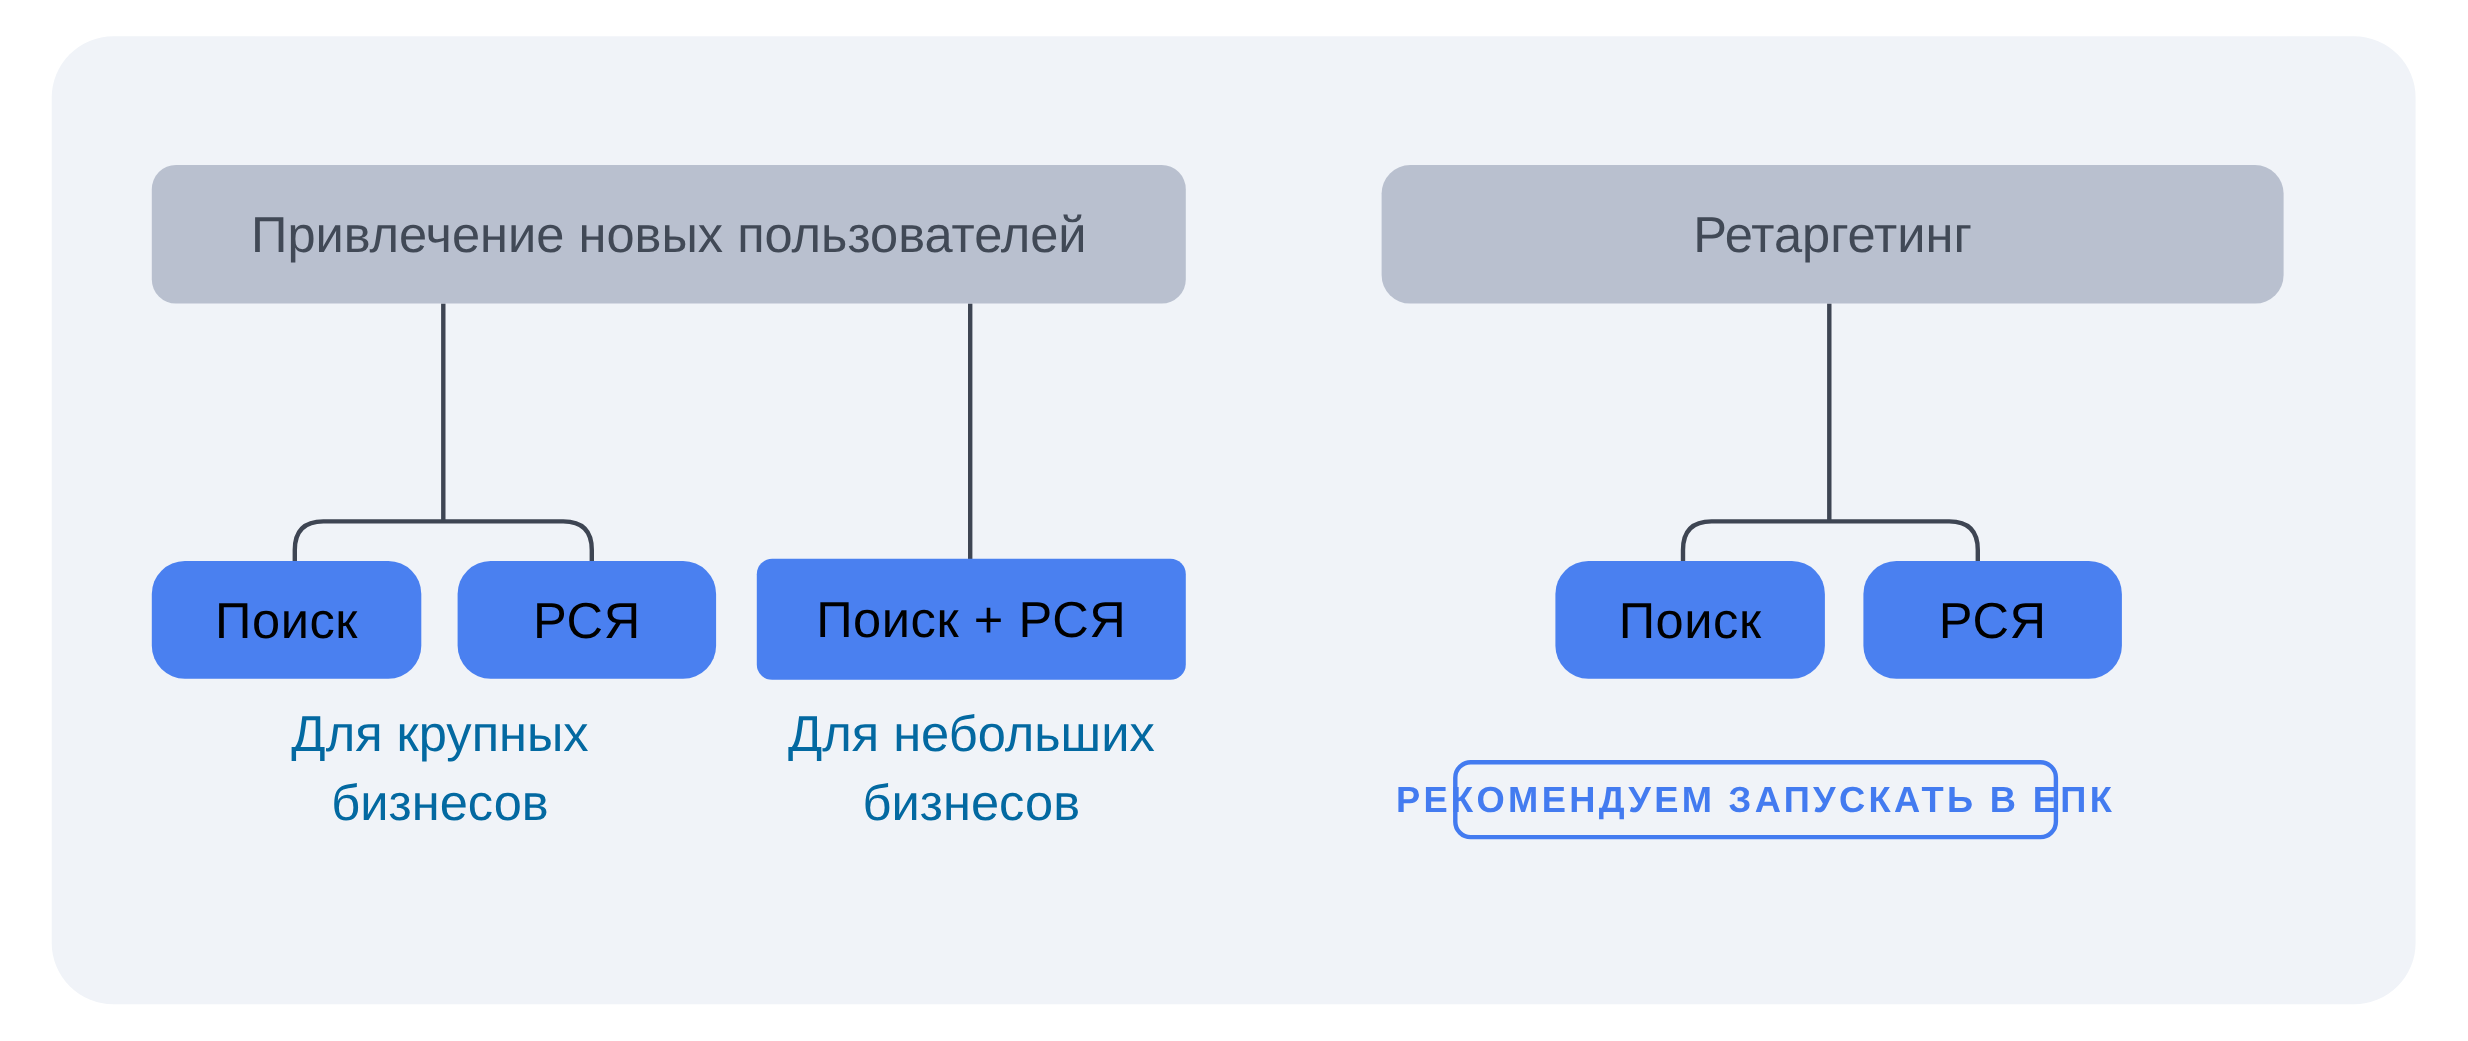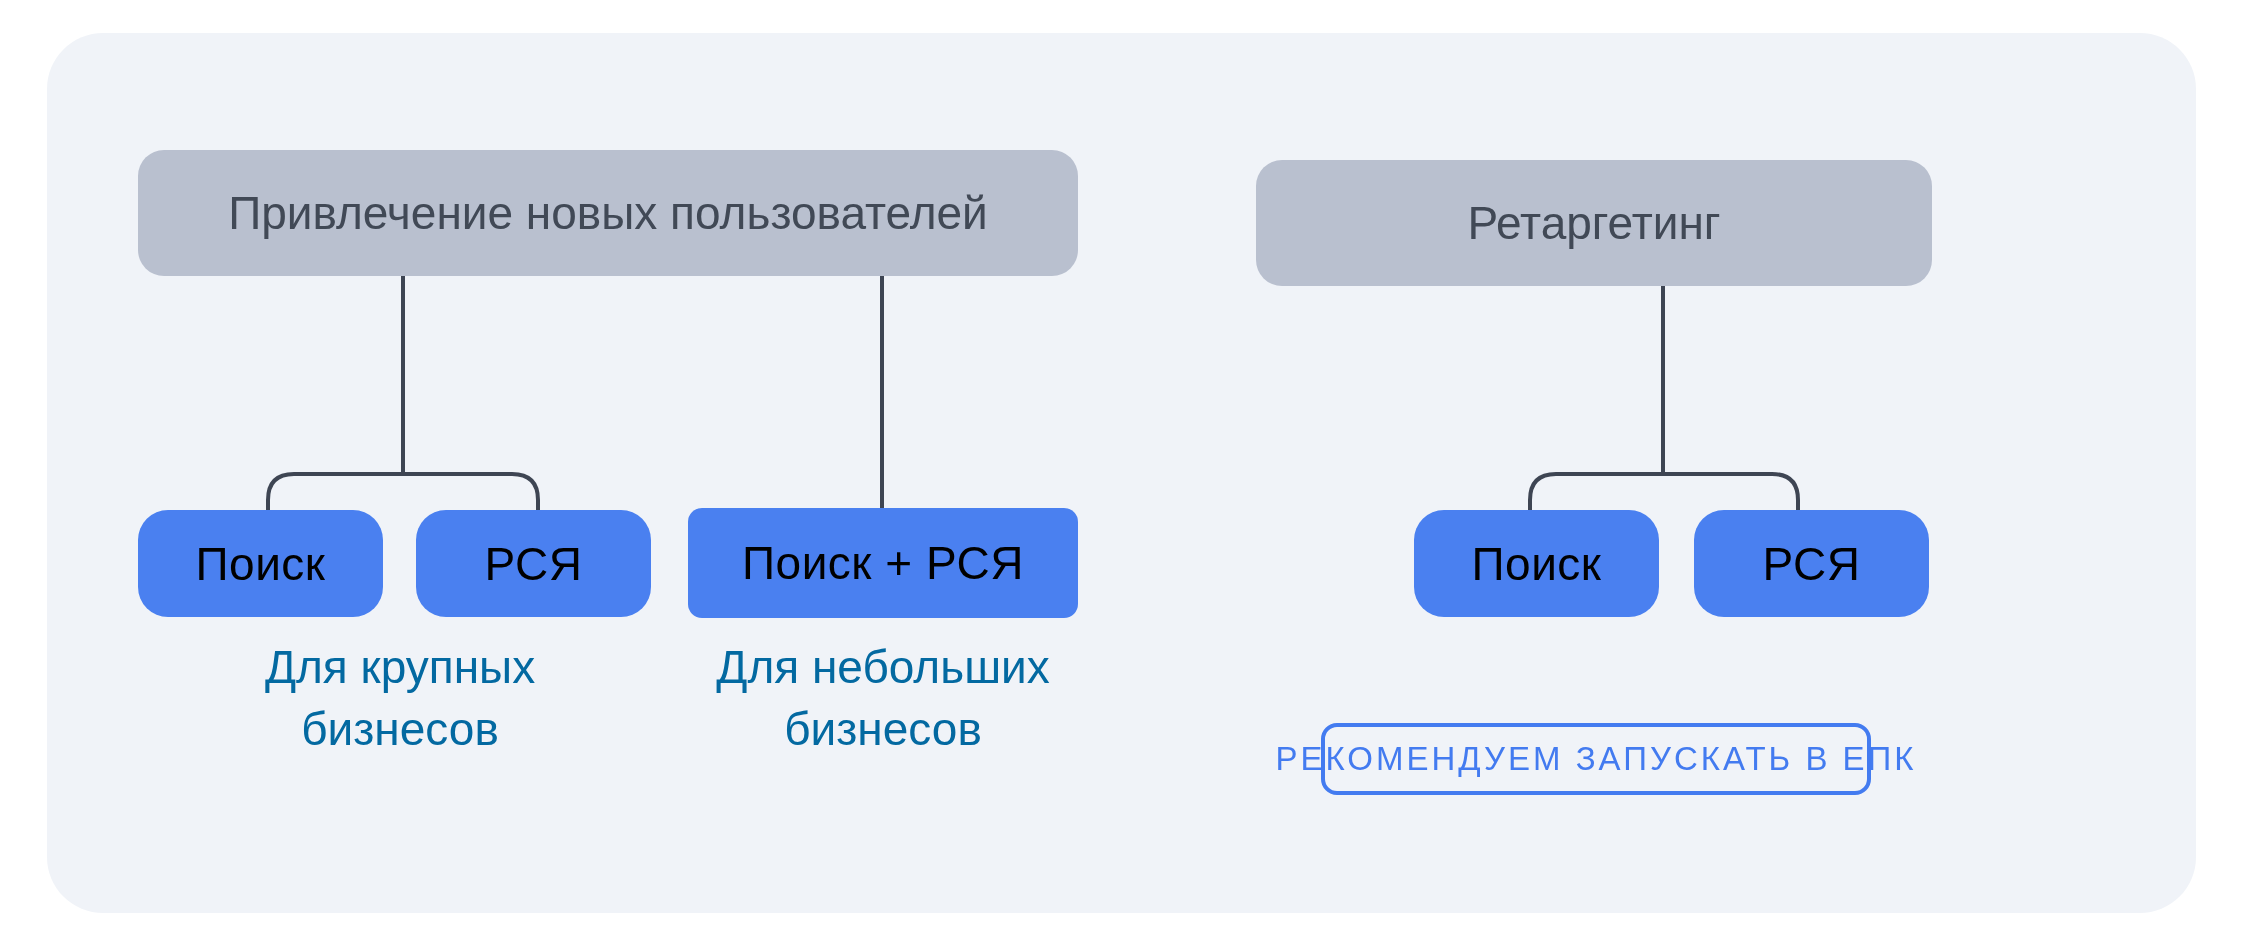--- a/index.html
+++ b/index.html
@@ -29,22 +29,22 @@
     height: 126px;
     background: #b9c0cf;
     border-radius: 26px;
     display: flex;
     align-items: center;
     justify-content: center;
     color: #414956;
     font-size: 46px;
     font-weight: 400;
   }
-  .root-box.left  { left: 138px;  top: 150px; width: 940px; }
-  .root-box.right { left: 1256px; top: 150px; width: 676px; margin-top: 10px; }
+  .root-box.left  { left: 138px;  top: 150px; width: 940px; border-radius: 22px; }
+  .root-box.right { left: 1256px; top: 150px; width: 820px; }
   .node {
     position: absolute;
     background: #4a80f0;
     border-radius: 30px;
     display: flex;
     align-items: center;
     justify-content: center;
     color: #000000;
     font-size: 46px;
     font-weight: 500;
@@ -73,24 +73,23 @@
     width: 550px; height: 72px;
     box-sizing: border-box;
     border: 4px solid #437bf0;
     border-radius: 16px;
     background: transparent;
     display: flex;
     align-items: center;
     justify-content: center;
     color: #437bf0;
     font-size: 33px;
-    font-weight: 400;
+    font-weight: 700;
     letter-spacing: 3px;
     white-space: nowrap;
-    margin-top: 32px;
   }
 </style>
 </head>
 <body>
 
 <div class="canvas">
 
   <div class="panel"></div>
 
   <svg class="connectors" viewBox="0 0 2244 946" xmlns="http://www.w3.org/2000/svg">

